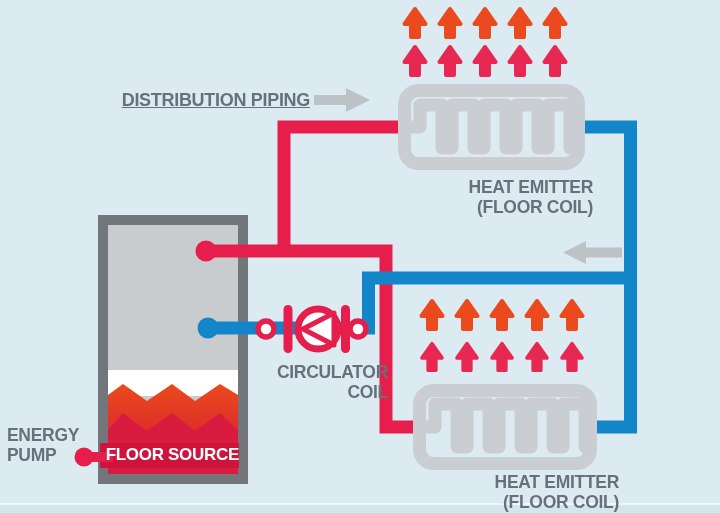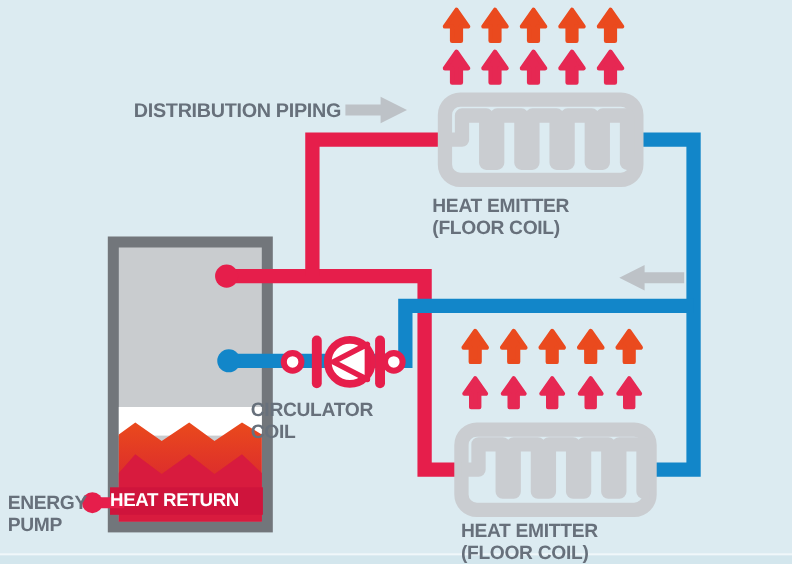--- a/index.html
+++ b/index.html
@@ -13,21 +13,21 @@
   .stage svg{position:absolute;left:0;top:0;}
   .lbl{
     position:absolute;
     color:var(--label-gray,#67707b);
     font-weight:700;
     font-size:17.5px;
     line-height:20px;
     letter-spacing:-0.3px;
     white-space:nowrap;
   }
-  .lbl.center{text-align:left;}
+  .lbl.center{text-align:right;}
   .lbl.right{text-align:right;}
   .lbl.white{color:var(--text-white,#ffffff);}
   .ha-orange{color:var(--heat-orange,#ea4a1e);}
   .ha-crimson{color:var(--heat-crimson,#e62853);}
 </style>
 </head>
 <body>
 
 <div class="stage">
 
@@ -111,38 +111,38 @@
       <use href="#heatArrow" x="524" y="298" width="26" height="34" class="ha-orange"></use>
       <use href="#heatArrow" x="559" y="298" width="26" height="34" class="ha-orange"></use>
       <use href="#heatArrow" x="419" y="341" width="26" height="32" class="ha-crimson"></use>
       <use href="#heatArrow" x="454" y="341" width="26" height="32" class="ha-crimson"></use>
       <use href="#heatArrow" x="489" y="341" width="26" height="32" class="ha-crimson"></use>
       <use href="#heatArrow" x="524" y="341" width="26" height="32" class="ha-crimson"></use>
       <use href="#heatArrow" x="559" y="341" width="26" height="32" class="ha-crimson"></use>
     </g>
   </svg>
 
-  <div class="lbl right" style="left:100px;top:90px;width:210px;font-size:18px;">DISTRIBUTION PIPING</div>
+  <div class="lbl right" style="left:100px;top:90px;width:210px;font-size:18px;text-decoration:underline;">DISTRIBUTION PIPING</div>
 
 
   <div class="lbl center" style="left:393px;top:177px;width:200px;">
     <div>HEAT EMITTER</div>
     <div>(FLOOR COIL)</div>
   </div>
 
   <div class="lbl center" style="left:419px;top:472px;width:200px;">
     <div>HEAT EMITTER</div>
     <div>(FLOOR COIL)</div>
   </div>
 
   <div class="lbl center" style="left:228px;top:362px;width:160px;">
     <div>CIRCULATOR</div>
     <div>COIL</div>
   </div>
 
-  <div class="lbl" style="left:7px;top:447px;">
+  <div class="lbl" style="left:7px;top:425px;">
     <div>ENERGY</div>
     <div>PUMP</div>
   </div>
 
-  <div class="lbl center white" style="left:100px;top:445px;width:139px;font-size:17px;">HEAT RETURN</div>
+  <div class="lbl center white" style="left:100px;top:445px;width:139px;font-size:17px;">FLOOR SOURCE</div>
 
 </div>
 
 </body></html>

